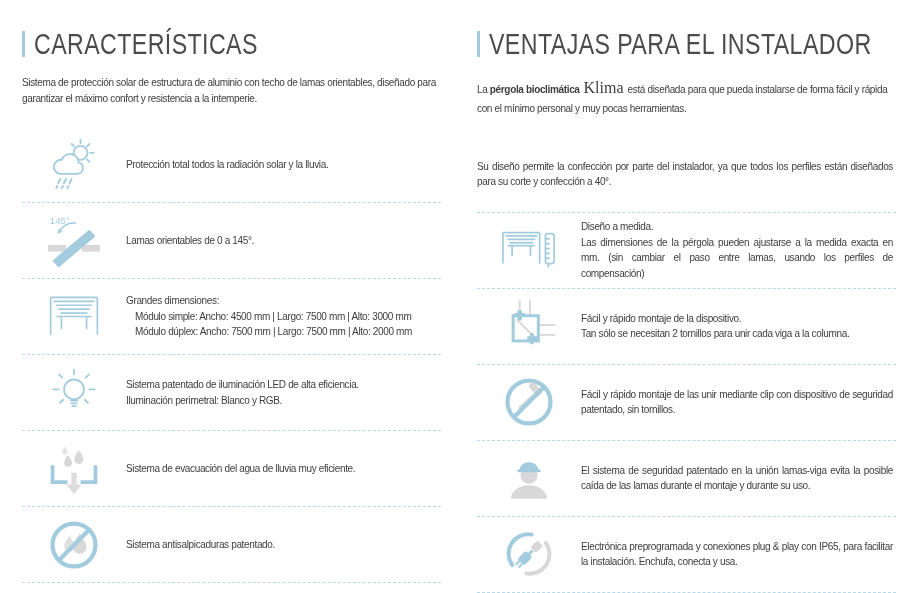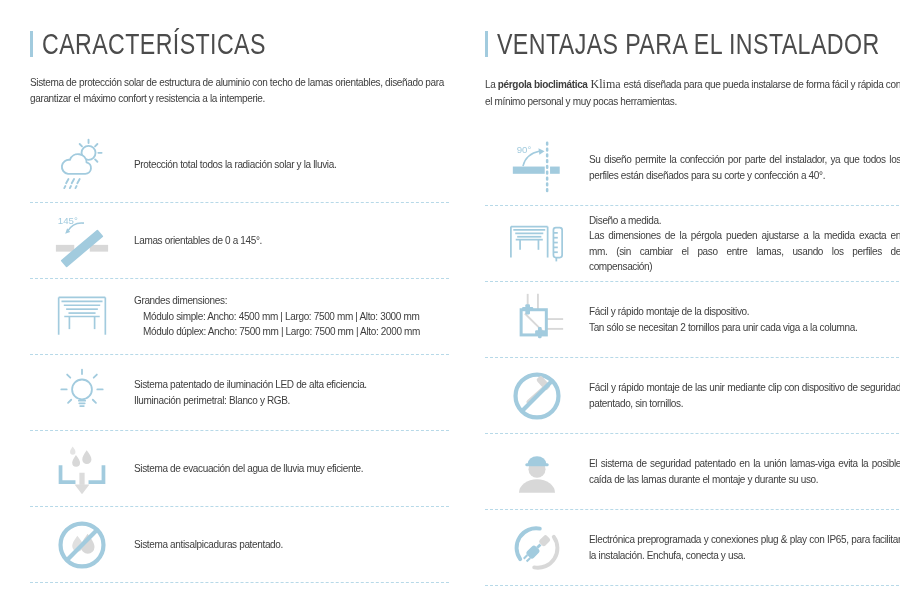--- a/index.html
+++ b/index.html
@@ -1,24 +1,24 @@
 <!DOCTYPE html>
 <html><head>
 <meta charset="utf-8">
 <style>
   html,body{margin:0;padding:0;background:#ffffff;}
   body{width:900px;height:593px;overflow:hidden;font-family:"Liberation Sans",sans-serif;color:#3e3e3e;}
-  .page{display:flex;padding:28px 12px 0 30px;gap:36px;box-sizing:border-box;}
+  .page{display:flex;padding:28px 12px 0 30px;gap:36px;box-sizing:border-box;justify-content:center;}
   .col{width:419px;flex:none;}
   .col-title{display:flex;align-items:center;height:32px;}
   .title-bar{width:3px;height:26px;background:#a2cbde;margin-right:9px;flex:none;}
   .title-text{font-size:29px;font-weight:400;color:#4b4b4b;white-space:nowrap;transform:scaleX(0.8);transform-origin:left center;letter-spacing:0.5px;}
   .intro{margin:15px 0 0 0;font-size:10px;line-height:1.6;letter-spacing:-0.35px;color:#3e3e3e;}
   .intro b{font-weight:700;}
-  .brand{font-family:"Liberation Serif",serif;font-size:12px;letter-spacing:0;}
+  .brand{font-family:"Liberation Serif",serif;font-size:16px;letter-spacing:0;}
   .rows{margin-top:20px;}
   .row{height:76px;display:flex;align-items:center;border-bottom:1px dashed #b7d9e8;box-sizing:border-box;}
   .icon-cell{width:104px;min-width:104px;display:flex;align-items:center;justify-content:center;}
   .text-cell{flex:1;font-size:10px;line-height:1.55;letter-spacing:-0.35px;padding-right:3px;}
   .col-right .text-cell{text-align:justify;}
   .line{display:block;}
   .indent{padding-left:9px;}
   svg text{font-family:"Liberation Sans",sans-serif;}
 </style>
 </head>
@@ -163,30 +163,20 @@
   <div class="col col-right">
     <div class="col-title">
       <div class="title-bar"></div>
       <div class="title-text">VENTAJAS PARA EL INSTALADOR</div>
     </div>
     <p class="intro"><span>La </span><b>pérgola bioclimática</b><span class="brand"> Klima </span><span>está diseñada para que pueda instalarse de forma fácil y rápida con el mínimo personal y muy pocas herramientas.</span></p>
 
     <div class="rows">
 
       <div class="row">
-        <div class="icon-cell">
-          <svg viewBox="0 0 60 60" width="58" height="58">
-            <text x="9" y="14" font-size="10" fill="#a2cbde">90°</text>
-            <line x1="40.5" y1="4" x2="40.5" y2="56" stroke="#a2cbde" stroke-width="2.6" stroke-dasharray="1.8 4.2" stroke-linecap="round"></line>
-            <rect x="5" y="28.5" width="33" height="7.5" fill="#a2cbde"></rect>
-            <rect x="43.5" y="28.5" width="10" height="7.5" fill="#a2cbde"></rect>
-            <path d="M15.5 28 Q18.5 15.5 33 12.5" stroke="#a2cbde" stroke-width="1.6" fill="none"></path>
-            <polygon points="31.5,9.5 37.8,12.7 32.5,16.3" fill="#a2cbde"></polygon>
-          </svg>
-        </div>
         <div class="text-cell">
           <span class="line">Su diseño permite la confección por parte del instalador, ya que todos los perfiles están diseñados para su corte y confección a 40°.</span>
         </div>
       </div>
 
       <div class="row">
         <div class="icon-cell">
           <svg viewBox="0 0 60 60" width="58" height="58">
             <g stroke="#a2cbde" stroke-width="1.8" fill="none">
               <path d="M3 12 H41"></path>

